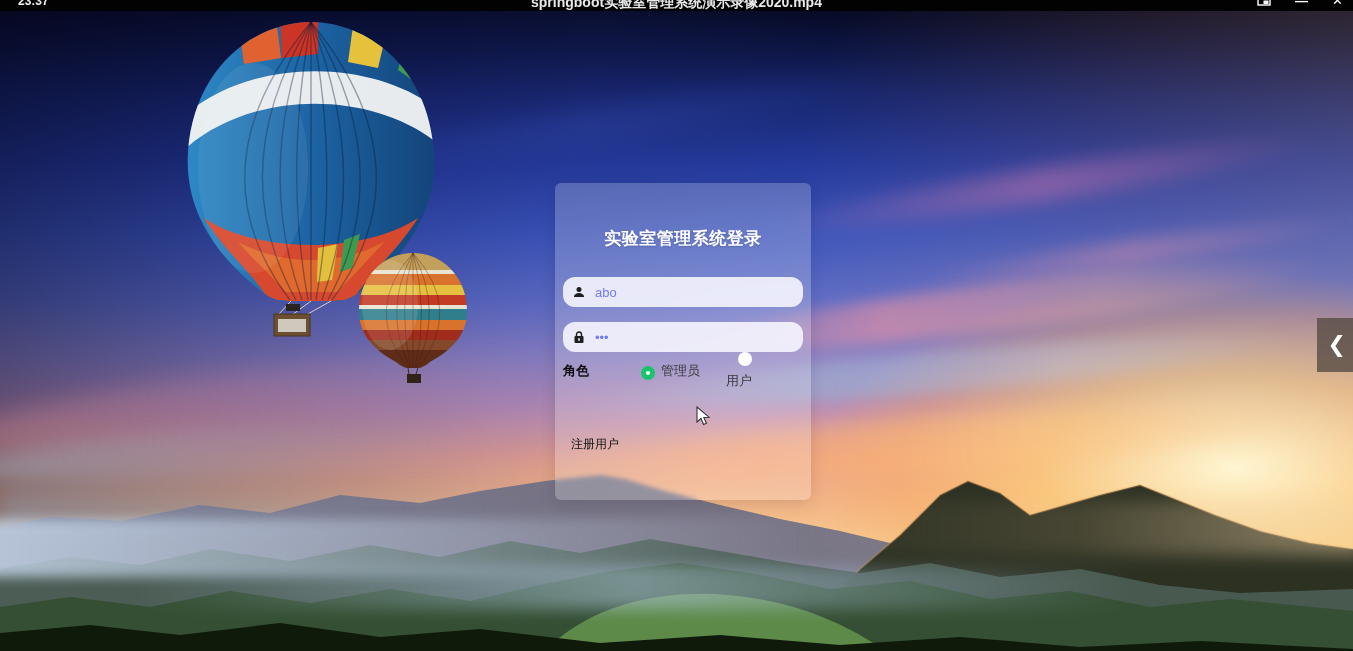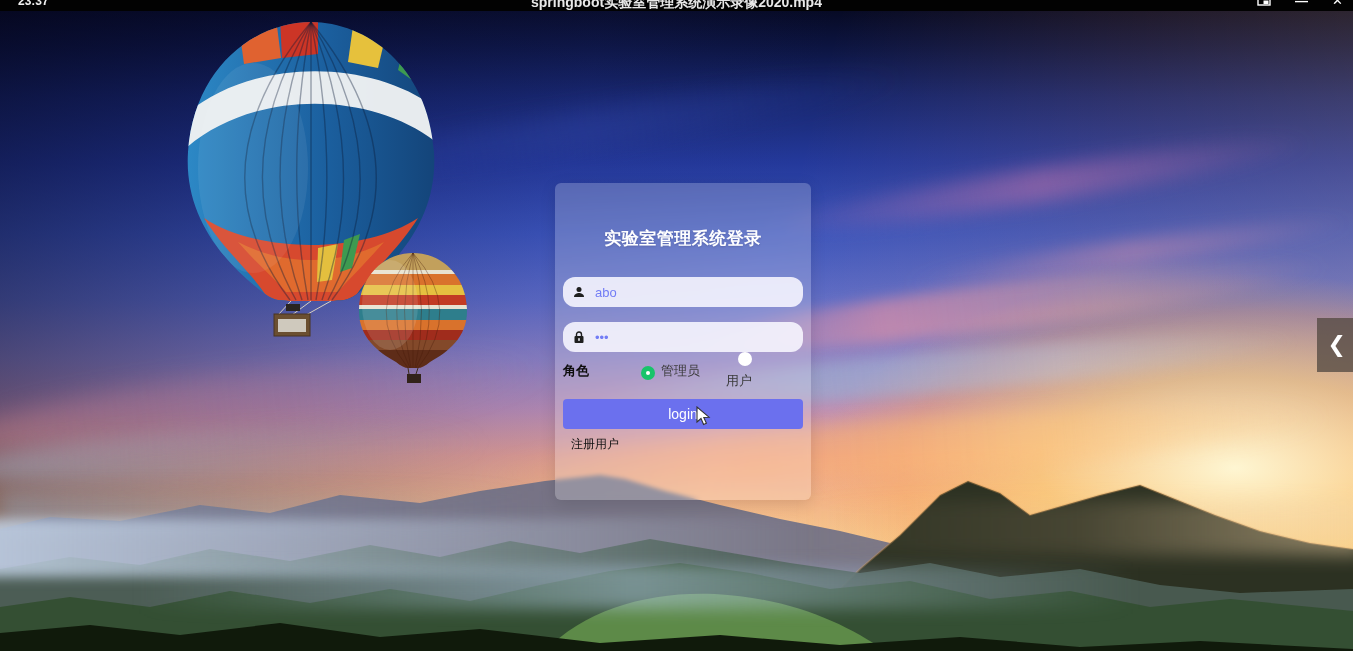--- a/index.html
+++ b/index.html
@@ -235,21 +235,20 @@
       <span class="radio-opt opt1">
         <span class="radio checked"></span>
         <span class="radio-text">管理员</span>
       </span>
       <span class="radio-opt opt2">
         <span class="radio unchecked"></span>
         <span class="radio-text">用户</span>
       </span>
     </div>
 
-    <button class="login-btn">login</button>
 
     <span class="register-link">注册用户</span>
   </div>
 
   <div class="titlebar">
     <span class="vt-time">23:37</span>
     <span class="vt-title">springboot实验室管理系统演示录像2020.mp4</span>
     <span class="vt-controls">
       <svg width="14" height="12" viewBox="0 0 14 12">
         <rect x="1" y="1" width="12" height="9" fill="none" stroke="#fff" stroke-width="1.4"></rect>

